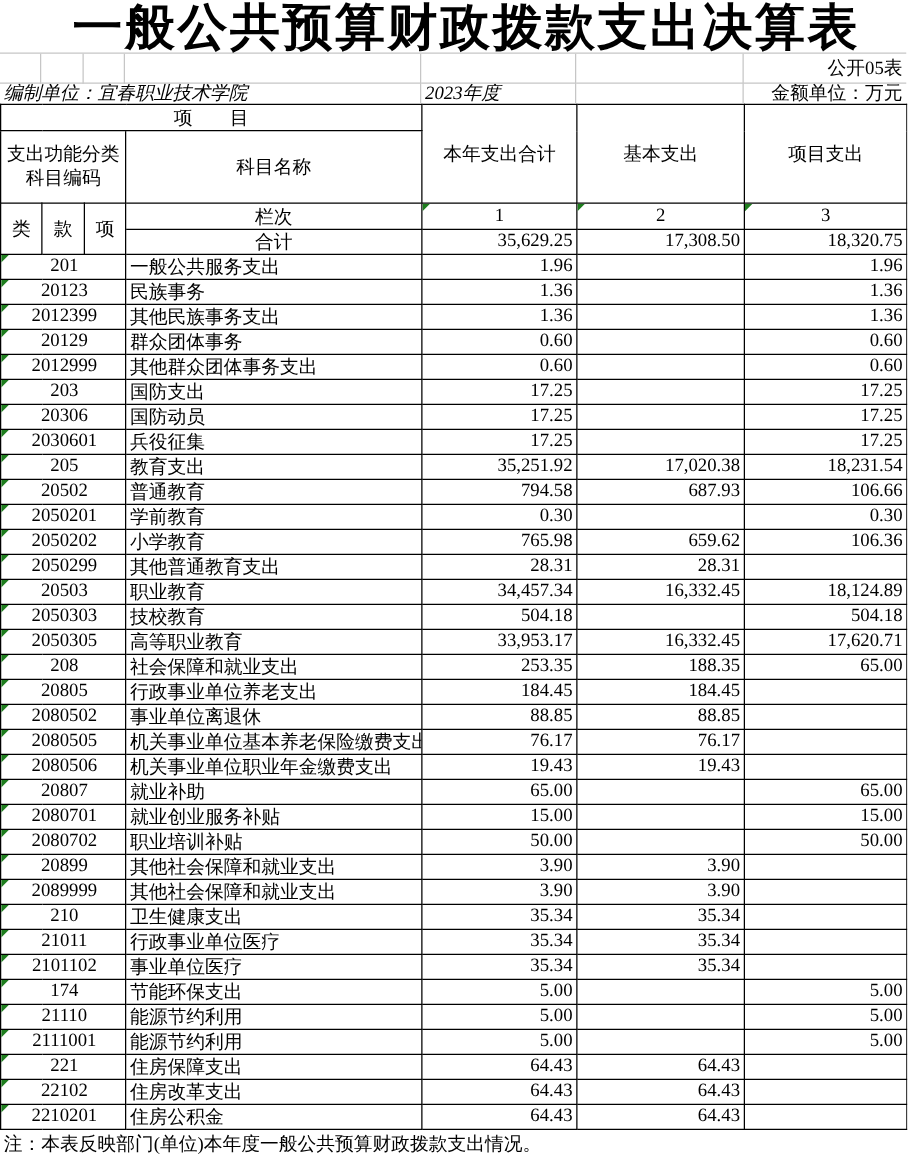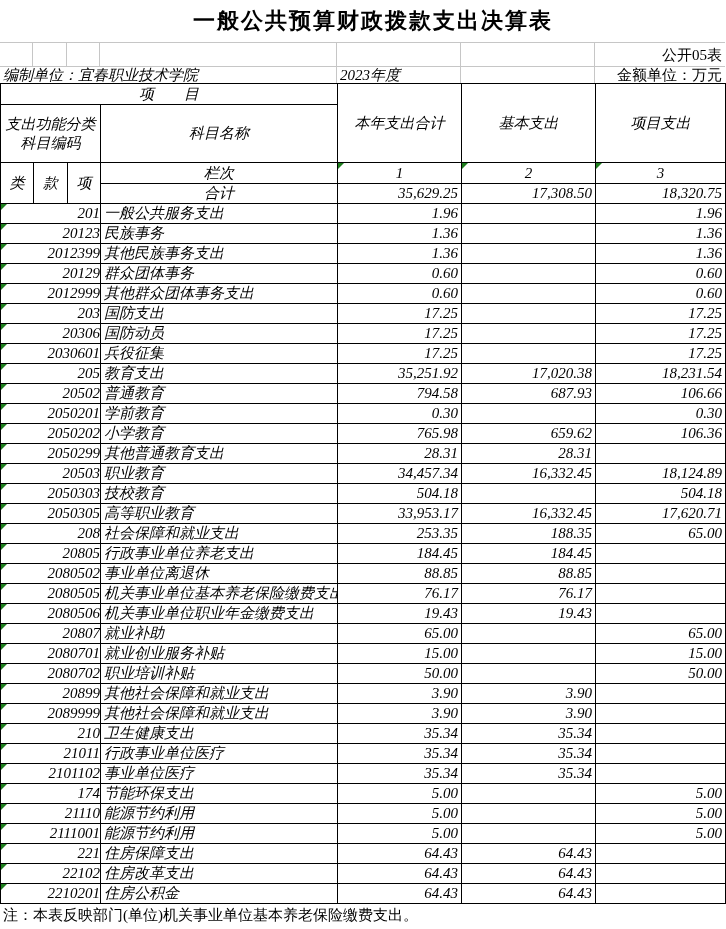--- a/index.html
+++ b/index.html
@@ -11,57 +11,57 @@
   html,body{margin:0;padding:0;background:#ffffff;}
   .page{
     width:726px;height:929px;background:#ffffff;color:#000;
     position:relative;overflow:hidden;
     font-family:"Liberation Serif","DejaVu Serif",serif;
   }
   
   .title{
     height:42px;display:flex;align-items:center;justify-content:center;
     font-family:"Liberation Sans","DejaVu Sans",sans-serif;
-    font-weight:700;font-size:22px;letter-spacing:2px;white-space:nowrap;padding-left:20px;
+    font-weight:700;font-size:40px;letter-spacing:2px;white-space:nowrap;padding-left:20px;
   }
   
   .pregrid{
     display:grid;
     grid-template-columns:33px 34px 33px 237px 124px 134px 130px;
     grid-template-rows:24px 16px;
     width:725px;
     border-top:1px solid var(--grid);
     font-size:15px;line-height:16px;
   }
   .pregrid .c{display:flex;align-items:center;overflow:hidden;white-space:nowrap;text-align:right;}
   .gr{border-right:1px solid var(--grid);font-style:italic;}
   .gb{border-bottom:1px solid var(--grid);}
   .right{justify-content:flex-end;padding-right:3px;}
   .left{justify-content:flex-start;padding-left:3px;}
   .span4{grid-column:1 / span 4;}
   
   table{
-    border-collapse:collapse;table-layout:fixed;width:725px;font-style:italic;
+    border-collapse:collapse;table-layout:fixed;width:725px;
   }
   col.w1{width:33px}col.w2{width:34px}col.w3{width:33px}
   col.w4{width:237px}col.w5{width:124px}col.w6{width:134px}col.w7{width:130px}
   td,th{
     border:1px solid var(--border);
     font-size:15px;font-weight:normal;padding:0;
     overflow:hidden;position:relative;vertical-align:middle;
   }
   thead tr.h1{height:21px}
   thead tr.h2{height:58px}
   thead tr.h3{height:21px}
   thead tr.h4{height:20px}
   tbody tr{height:20px}
   .center{text-align:center;}
   .prewrap{white-space:pre-line;line-height:19px;}
   .num{text-align:right;padding-right:3px;white-space:nowrap;}
-  .code{text-align:right;padding-left:2px;white-space:nowrap;}
+  .code{text-align:center;padding-left:2px;white-space:nowrap;}
   .name{text-align:left;padding-left:3px;white-space:nowrap;margin-top:28px;}
   .tri::before{
     content:"";position:absolute;top:0;left:0;width:0;height:0;
     border-top:6px solid var(--tri);border-right:6px solid transparent;
   }
   
   .note{
     height:23px;display:flex;align-items:center;
     padding-left:3px;font-size:15px;white-space:nowrap;
   }
@@ -369,15 +369,15 @@
         <tr>
           <td class="code tri" colspan="3">2210201</td>
           <td class="name">住房公积金</td>
           <td class="num">64.43</td>
           <td class="num">64.43</td>
           <td class="num"></td>
         </tr>
       </tbody>
   </table>
 
-  <div class="note">注：本表反映部门(单位)机关事业单位基本养老保险缴费支出。</div>
+  <div class="note">注：本表反映部门(单位)本年度一般公共预算财政拨款支出情况。</div>
 
 </div>
 
 </body></html>

